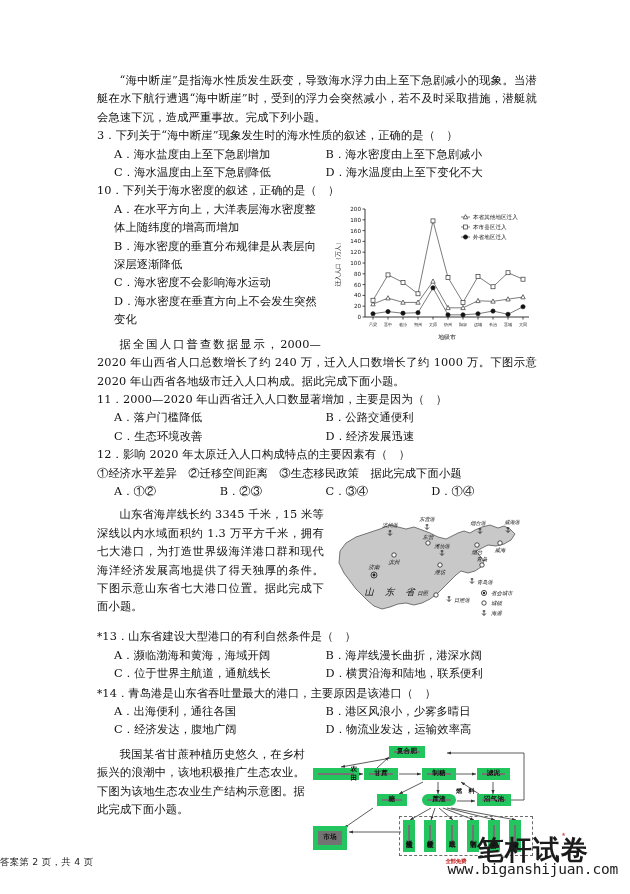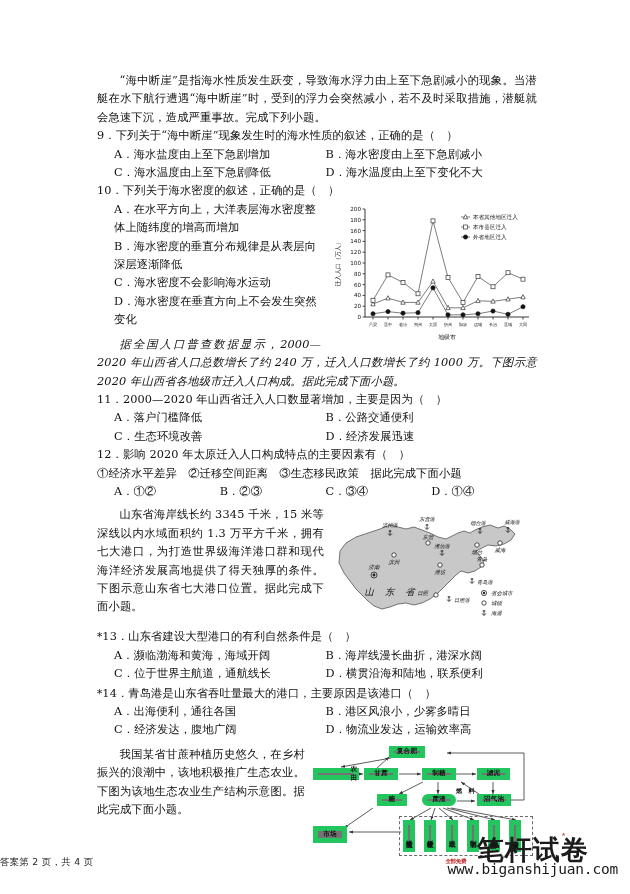--- a/index.html
+++ b/index.html
@@ -185,21 +185,21 @@
   .star { font-size: 10.5px; }
 </style>
 </head>
 <body>
 
 <div class="page">
   <div class="content">
 
     <div class="para">“海中断崖”是指海水性质发生跃变，导致海水浮力由上至下急剧减小的现象。当潜艇在水下航行遭遇“海中断崖”时，受到的浮力会突然减小，若不及时采取措施，潜艇就会急速下沉，造成严重事故。完成下列小题。</div>
 
-    <div class="qline">9．下列关于“海中断崖”现象发生时的海水性质的叙述，正确的是（　）</div>
+    <div class="qline">3．下列关于“海中断崖”现象发生时的海水性质的叙述，正确的是（　）</div>
     <div class="opts">
       <span class="opt">A．海水盐度由上至下急剧增加</span>
       <span class="opt">B．海水密度由上至下急剧减小</span>
     </div>
     <div class="opts">
       <span class="opt">C．海水温度由上至下急剧降低</span>
       <span class="opt">D．海水温度由上至下变化不大</span>
     </div>
 
     <div class="qline">10．下列关于海水密度的叙述，正确的是（　）</div>
@@ -326,21 +326,21 @@
     <div class="opts">
       <span class="opt" style="width:100%">B．海水密度的垂直分布规律是从表层向深层逐渐降低</span>
     </div>
     <div class="opts">
       <span class="opt" style="width:100%">C．海水密度不会影响海水运动</span>
     </div>
     <div class="opts">
       <span class="opt" style="width:100%">D．海水密度在垂直方向上不会发生突然变化</span>
     </div>
 
-    <div class="para" style="margin-top:6px;font-style:italic;">据全国人口普查数据显示，2000—2020 年山西省人口总数增长了约 240 万，迁入人口数增长了约 1000 万。下图示意 2020 年山西省各地级市迁入人口构成。据此完成下面小题。</div>
+    <div class="para" style="margin-top:6px;">据全国人口普查数据显示，2000—2020 年山西省人口总数增长了约 240 万，迁入人口数增长了约 1000 万。下图示意 2020 年山西省各地级市迁入人口构成。据此完成下面小题。</div>
 
     <div class="clear"></div>
 
     <div class="qline">11．2000—2020 年山西省迁入人口数显著增加，主要是因为（　）</div>
     <div class="opts">
       <span class="opt">A．落户门槛降低</span>
       <span class="opt">B．公路交通便利</span>
     </div>
     <div class="opts">
       <span class="opt">C．生态环境改善</span>
@@ -492,21 +492,21 @@
         <div class="dashbox" style="left:88px; top:72px; width:134px; height:40px;"></div>
 
         <div class="fbox" style="left:78px; top:2px; width:36px; height:12px;">复合肥</div>
         <div class="fbox" style="left:2px; top:24px; width:32px; height:12px;padding-left:36px;">农田</div>
         <div class="fbox" style="left:53px; top:24px; width:34px; height:12px;">甘蔗</div>
         <div class="fbox" style="left:111px; top:24px; width:34px; height:12px;">制糖</div>
         <div class="fbox" style="left:166px; top:24px; width:33px; height:12px;">滤泥</div>
         <div class="fbox" style="left:66px; top:50px; width:30px; height:12px;">糖</div>
         <div class="fbox" style="left:111px; top:50px; width:34px; height:12px;border-radius:6px;">蔗渣</div>
         <div class="fbox" style="left:166px; top:50px; width:34px; height:12px;">沼气池</div>
-        <div class="fbox" style="left:2px; top:82px; width:34px; height:17px;text-align:center;">市场</div>
+        <div class="fbox" style="left:2px; top:82px; width:34px; height:24px;text-align:center;">市场</div>
 
         <span class="flabel" style="left:145px; top:43px;">燃　料</span>
 
         <div class="fbox vert" style="left:92px; top:76px; width:12px; height:32px;">活性炭</div>
         <div class="fbox vert" style="left:113px; top:76px; width:12px; height:32px;">纤维板</div>
         <div class="fbox vert" style="left:135px; top:76px; width:12px; height:32px;">造纸</div>
         <div class="fbox vert" style="left:156px; top:76px; width:12px; height:32px;">制酒</div>
         <div class="fbox vert" style="left:177px; top:76px; width:12px; height:32px;">木糖醇</div>
         <div class="fbox vert" style="left:198px; top:76px; width:12px; height:32px;">膳食纤维</div>
       </div>

